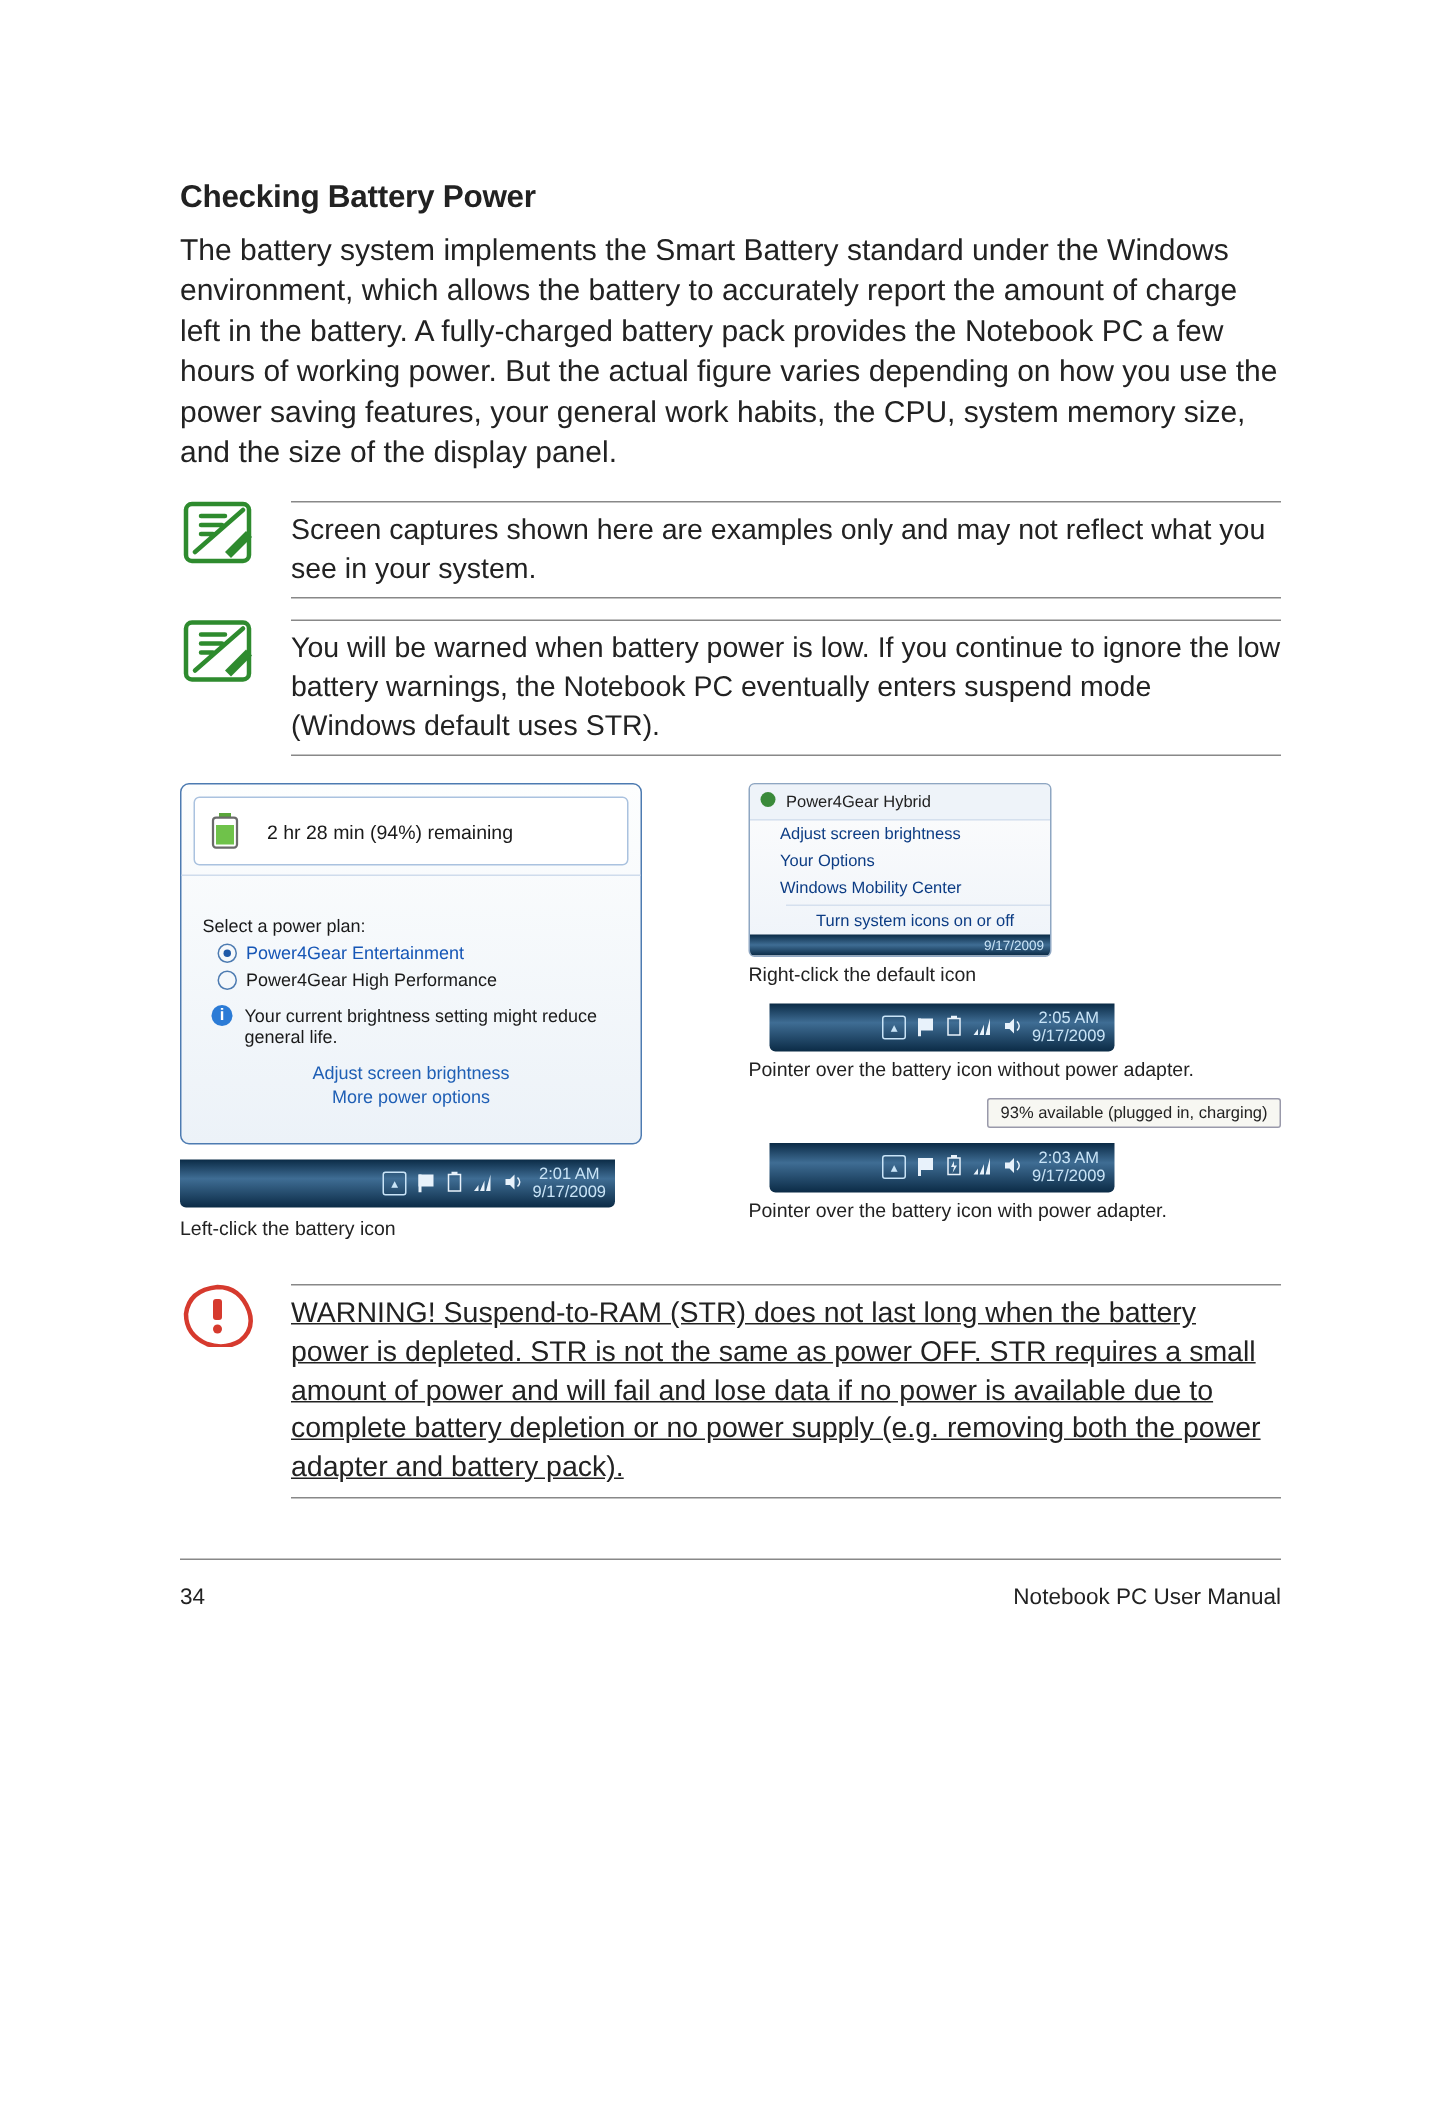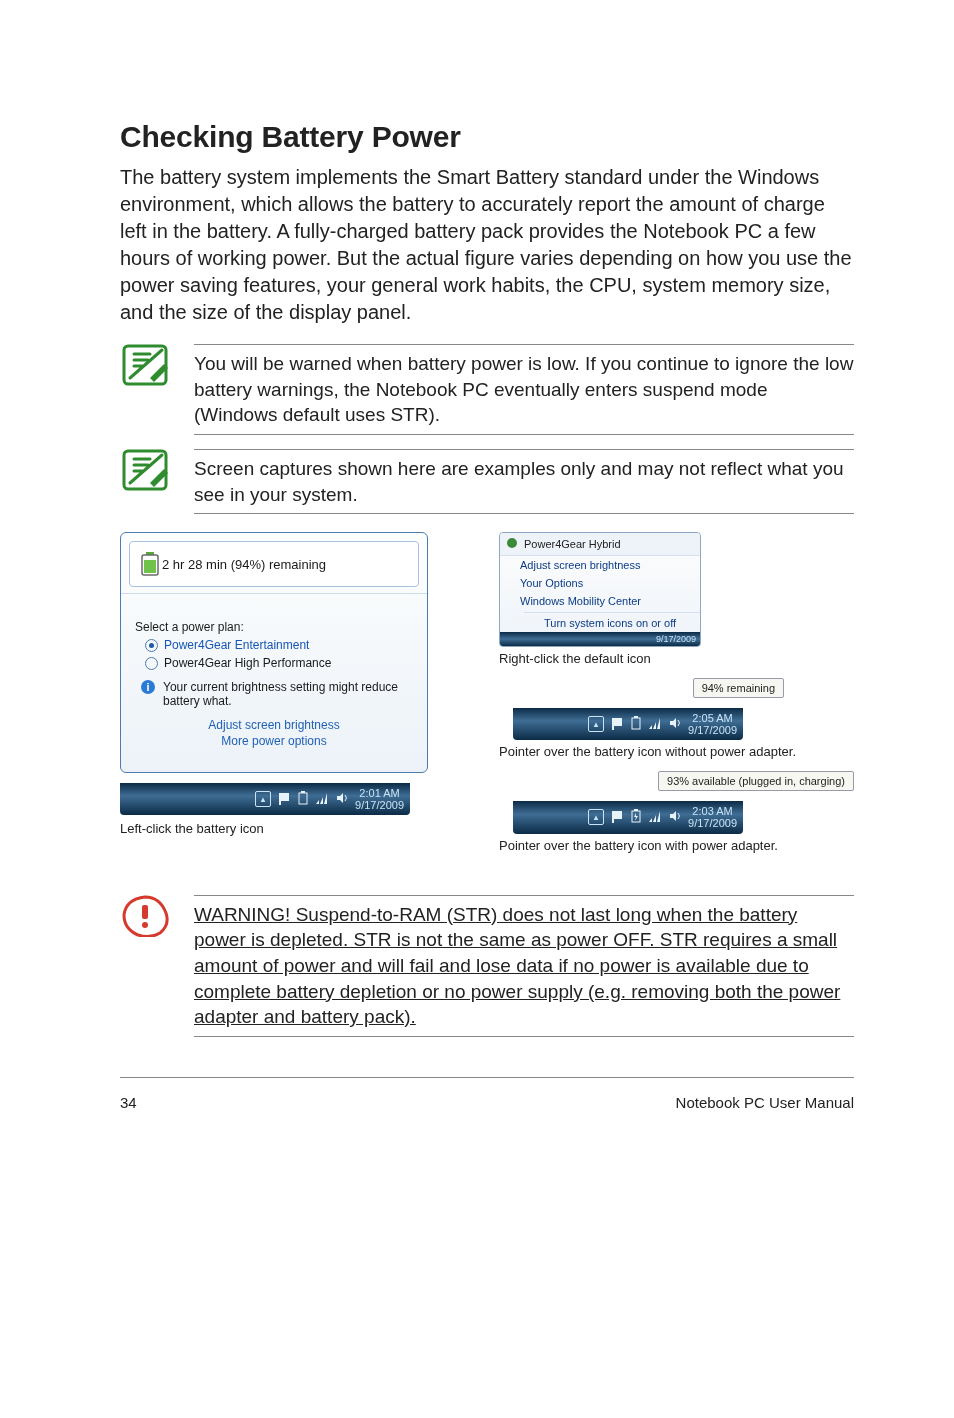--- a/index.html
+++ b/index.html
@@ -10,21 +10,21 @@
     color: #222;
     width: 954px;
   }
   .page {
     padding: 120px 100px 60px 120px;
     box-sizing: border-box;
     min-height: 1418px;
     position: relative;
   }
   h2.section-title {
-    font-size: 30px;
+    font-size: 21px;
     font-weight: 700;
     margin: 0 0 10px 0;
     letter-spacing: -0.2px;
   }
   p.body-text {
     font-size: 20px;
     line-height: 1.35;
     margin: 0 0 18px 0;
   }
   .note-block {
@@ -74,21 +74,21 @@
     width: 290px;
   }
   .inner-box {
     border: 1px solid #aac2df;
     border-radius: 4px;
     background: #fff;
     padding: 10px 10px;
     margin-bottom: 6px;
     display:flex;
     align-items:center;
-    gap:2px;
+    gap:18px;
   }
   .inner-box .bat-ico {
     width:20px;height:24px;
   }
   .section-label {
     font-size: 12px;
     color: #1a1a1a;
     margin: 6px 0 2px 4px;
   }
   .radio-row {
@@ -146,32 +146,32 @@
   <p class="body-text">The battery system implements the Smart Battery standard under the Windows environment, which allows the battery to accurately report the amount of charge left in the battery. A fully-charged battery pack provides the Notebook PC a few hours of working power. But the actual figure varies depending on how you use the power saving features, your general work habits, the CPU, system memory size, and the size of the display panel.</p>
 
   <div class="note-block">
     <div class="note-icon">
       <svg viewBox="0 0 50 42">
         <rect x="4" y="2" width="42" height="38" rx="4" fill="none" stroke="#2e8b2e" stroke-width="3"></rect>
         <path d="M10 34 L42 6 M14 10 L30 10 M14 16 L28 16 M14 22 L22 22" stroke="#2e8b2e" stroke-width="3" fill="none" stroke-linecap="round"></path>
         <path d="M30 34 L44 20 L48 24 L34 38 Z" fill="#2e8b2e"></path>
       </svg>
     </div>
-    <div class="note-content">You will be warned when battery power is low. If you continue to ignore the low battery warnings, the Notebook PC eventually enters suspend mode (Windows default uses STR).</div>
+    <div class="note-content">Screen captures shown here are examples only and may not reflect what you see in your system.</div>
   </div>
 
   <div class="note-block">
     <div class="note-icon">
       <svg viewBox="0 0 50 42">
         <rect x="4" y="2" width="42" height="38" rx="4" fill="none" stroke="#2e8b2e" stroke-width="3"></rect>
         <path d="M10 34 L42 6 M14 10 L30 10 M14 16 L28 16 M14 22 L22 22" stroke="#2e8b2e" stroke-width="3" fill="none" stroke-linecap="round"></path>
         <path d="M30 34 L44 20 L48 24 L34 38 Z" fill="#2e8b2e"></path>
       </svg>
     </div>
-    <div class="note-content">Screen captures shown here are examples only and may not reflect what you see in your system.</div>
+    <div class="note-content">You will be warned when battery power is low. If you continue to ignore the low battery warnings, the Notebook PC eventually enters suspend mode (Windows default uses STR).</div>
   </div>
 
   <div class="figures">
 
     <div class="left-col">
       <div class="popup">
         <div class="inner-box">
           <span class="bat-ico">
             <svg viewBox="0 0 20 24">
                 <rect x="6" y="0" width="8" height="3" fill="#5aa63b"></rect>
@@ -186,21 +186,21 @@
           <div class="radio-row">
             <span class="radio-dot on"></span>
             <span class="p4g-blue">Power4Gear Entertainment</span>
           </div>
           <div class="radio-row">
             <span class="radio-dot"></span>
             <span>Power4Gear High Performance</span>
           </div>
           <div class="info-row">
             <span class="info-ico">i</span>
-            <span>Your current brightness setting might reduce battery what.</span>
+            <span>Your current brightness setting might reduce general life.</span>
           </div>
           <div class="link-row">
             <a>Adjust screen brightness</a>
             <a>More power options</a>
           </div>
         </div>
       </div>
       <div class="tray-bar">
         <div class="tray-icons">
           <span class="tray-arrow">▴</span>
@@ -244,23 +244,20 @@
           <div class="ctx-item sep">Turn system icons on or off</div>
           <div class="ctx-tray">
             <span>9/17/2009</span>
           </div>
         </div>
         <div class="caption">Right-click the default icon</div>
       </div>
 
       <div class="right-fig">
         <div class="right-fig-center">
-          <div style="text-align:right;margin-right:70px;margin-bottom:2px;">
-            <span class="tooltip-box">94% remaining</span>
-          </div>
           <div class="tray-bar small">
             <div class="tray-icons">
               <span class="tray-arrow">▴</span>
               <span><svg width="14" height="14">
                     <rect x="2" y="2" width="10" height="8" fill="#e8f2fb"></rect>
                     <rect x="2" y="2" width="2" height="12" fill="#e8f2fb"></rect>
                   </svg></span>
               <span><svg width="12" height="14">
                     <rect x="2" y="2" width="8" height="11" fill="none" stroke="#e8f2fb"></rect>
                     <rect x="4" y="0" width="4" height="2" fill="#e8f2fb"></rect>

